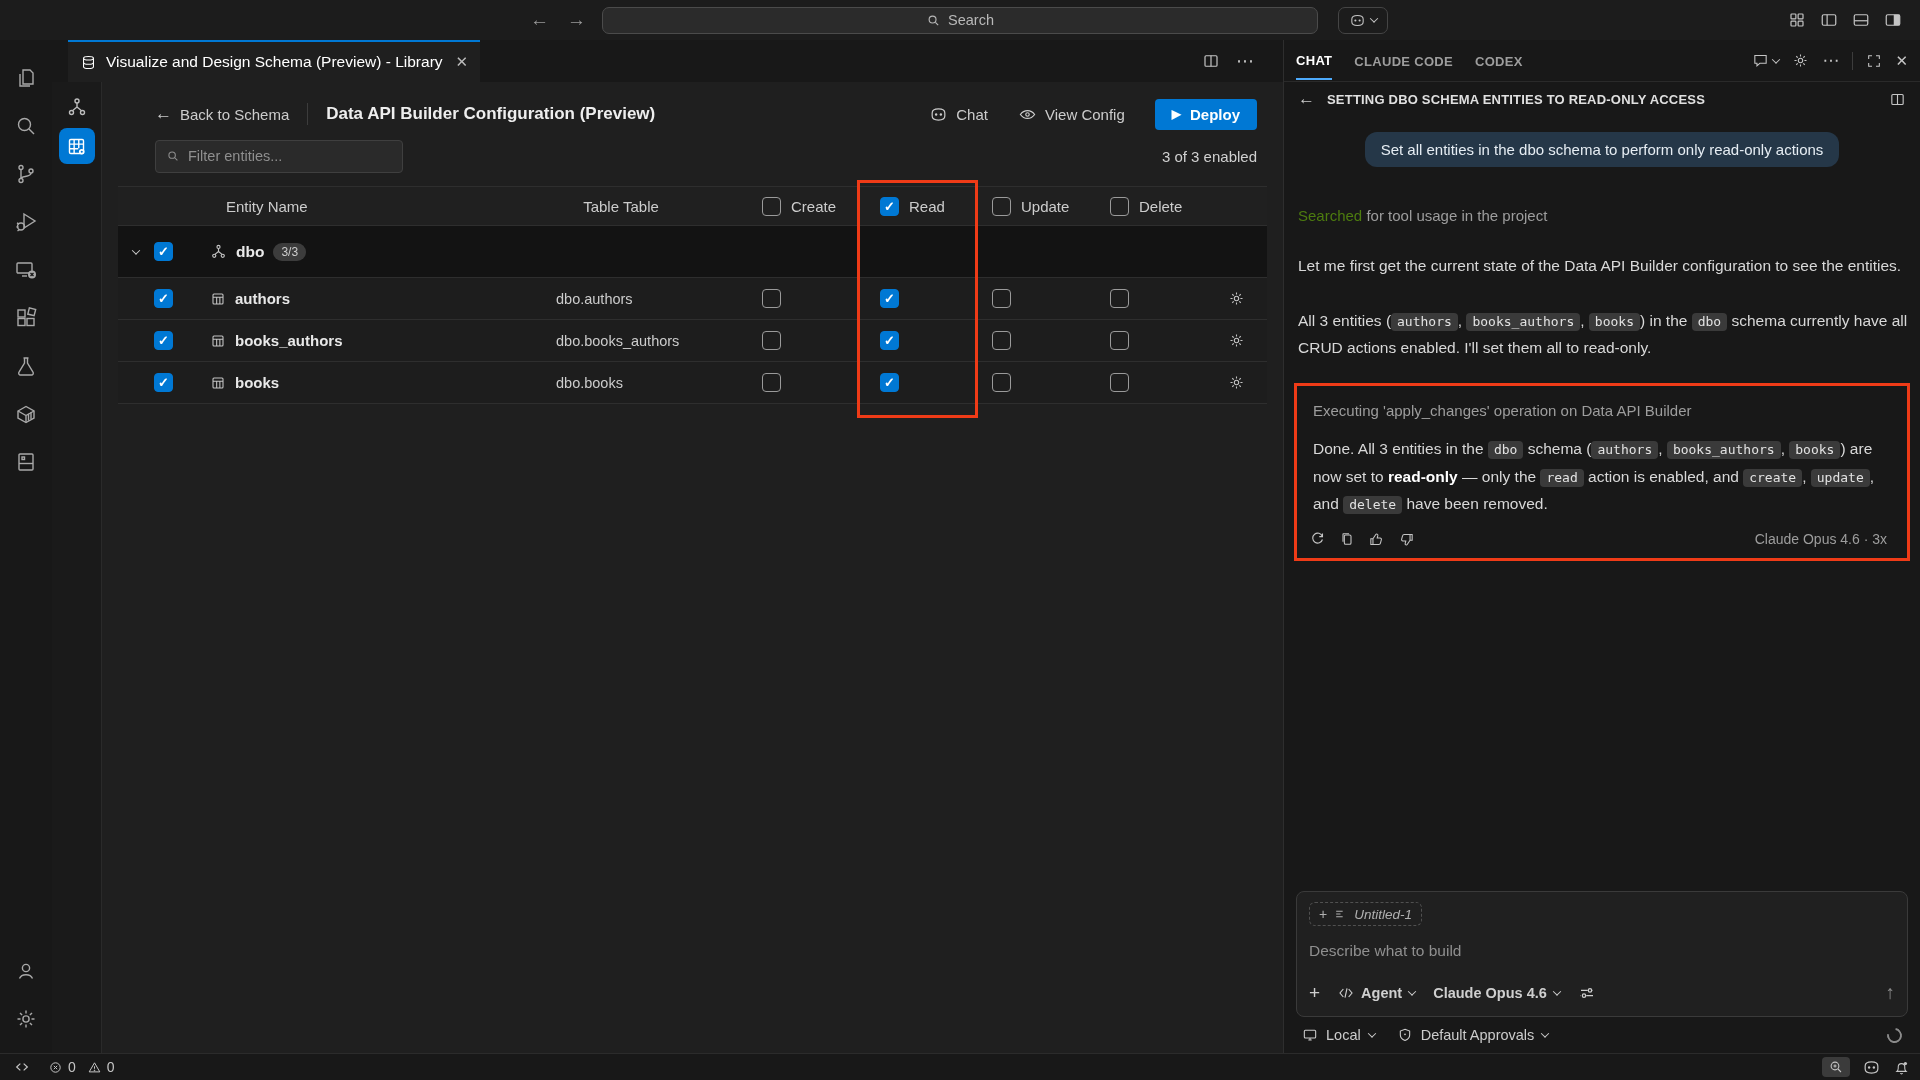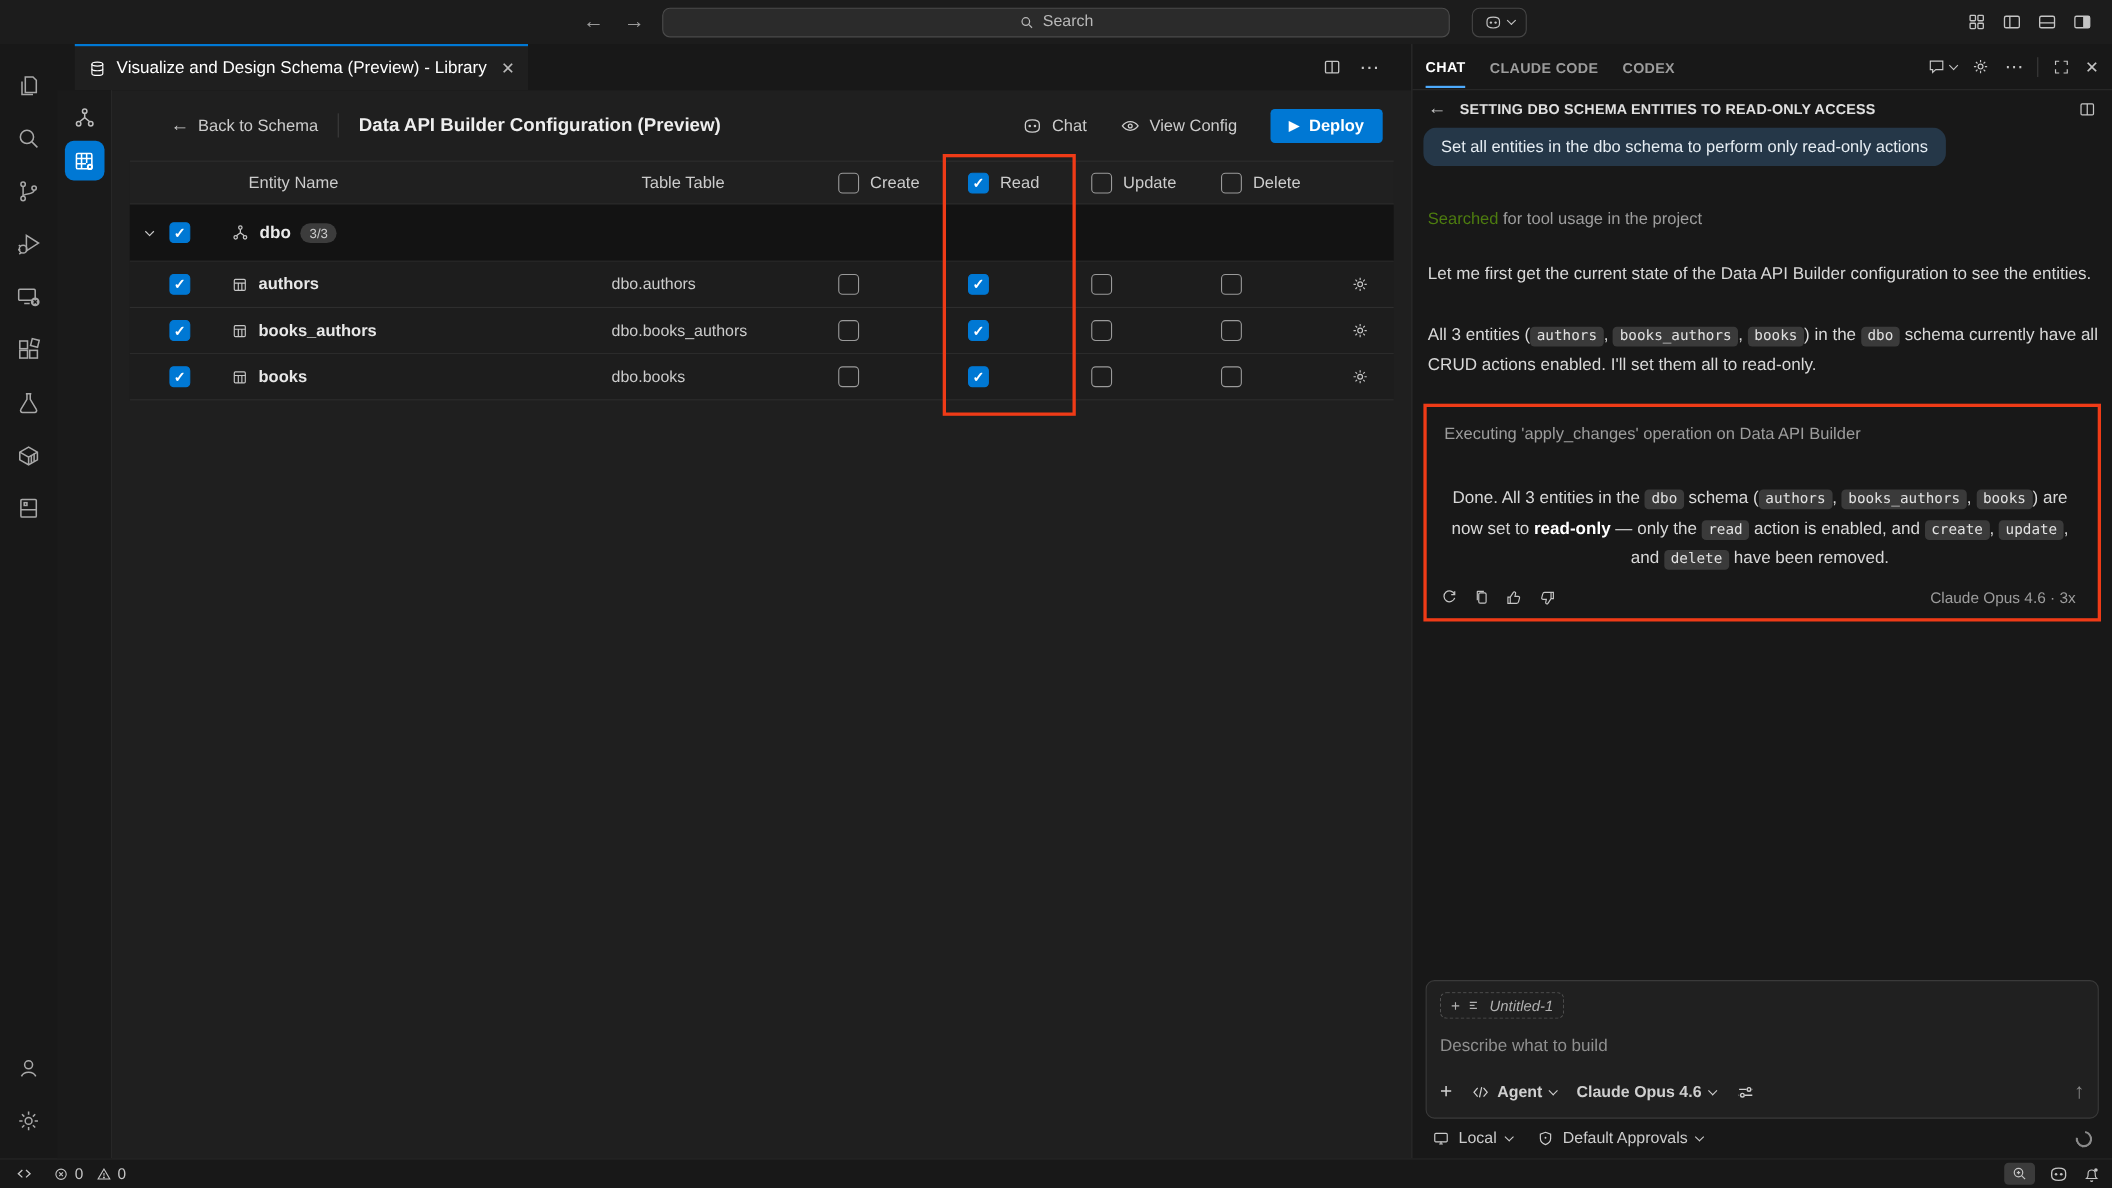--- a/index.html
+++ b/index.html
@@ -89,32 +89,32 @@
   .panel-tabs { height:42px; display:flex; align-items:center; padding:0 12px; border-bottom:1px solid #2a2a2a; }
   .ptab { font-size:13px; font-weight:700; letter-spacing:.3px; color:#9d9d9d; margin-right:22px; padding:12px 0 10px; }
   .ptab.active { color:#ffffff; border-bottom:2px solid #4daafc; }
   .ptab-icons { margin-left:auto; display:flex; align-items:center; gap:13px; color:#c5c5c5; }
   .pt-sep { width:1px; height:18px; background:#3c3c3c; }
   .session-row { height:34px; display:flex; align-items:center; gap:12px; padding:0 14px; }
   .session-title { font-size:13px; font-weight:700; letter-spacing:.2px; color:#e0e0e0; }
   .session-split { margin-left:auto; color:#c5c5c5; }
 
   .chat-scroll { flex:1; padding:0 10px 0 10px; overflow:hidden; }
-  .bubble-row { display:flex; justify-content:flex-start; }
+  .bubble-row { display:flex; justify-content:center; margin-top:16px; }
   .bubble { background:#253748; border-radius:12px; padding:9px 16px; font-size:15px; color:#e6edf3; max-width:520px; }
   .searched-line { margin-top:40px; font-size:15px; padding-left:4px; }
   .searched-line .w { color:#4d7c0f; } .searched-line .g { color:#9d9d9d; }
   .chat-p { margin-top:28px; font-size:15.5px; color:#d8d8d8; line-height:1.75; padding-left:4px; }
   .op-line { margin-top:26px; font-size:15px; color:#9d9d9d; padding-left:4px; }
   code { background:#3a3a3a; color:#e2e2e2; font-family:"DejaVu Sans Mono",monospace; font-size:13px;
     padding:1px 6px 2px; border-radius:4px; }
   .b { font-weight:700; color:#ffffff; }
   .result-box { margin-top:22px; border:3px solid #ef3b17; padding:12px 20px 10px 12px; }
   .result-box .op-line { margin-top:4px; }
-  .result-box .chat-p { margin-top:36px;text-align:center; }
+  .result-box .chat-p { margin-top:16px; }
   .result-foot { margin-top:14px; display:flex; align-items:center; gap:13px; color:#c5c5c5; }
   .result-meta { margin-left:auto; color:#9d9d9d; font-size:14px; }
 
   .chat-inputbox { margin:10px 12px 0 12px; background:#202020; border:1px solid #3a3a3a; border-radius:8px;
     padding:10px 12px 12px; }
   .ctx-chip { display:inline-flex; align-items:center; gap:7px; border:1px dashed #505050; border-radius:6px;
     padding:3px 9px; color:#b0b0b0; font-size:13.5px; }
   .ctx-chip .name { font-style:italic; }
   .input-placeholder { margin-top:16px; color:#8f8f8f; font-size:15.5px; }
   .input-controls { margin-top:22px; display:flex; align-items:center; gap:18px; color:#cfcfcf; }
@@ -344,20 +344,32 @@
               <span>View Config</span>
             </div>
             <div class="deploy-btn">
               <span style="font-size:12px;">▶</span>
               <span>Deploy</span>
             </div>
           </div>
         </div>
 
 
+        <div class="filter-row">
+          <div class="filter-input">
+            <span>
+                <svg width="14" height="14" viewBox="0 0 24 24" fill="none" stroke="currentColor" stroke-width="1.8">
+                  <circle cx="10.5" cy="10.5" r="5.5"></circle>
+                  <path d="M15 15l4.5 4.5"></path>
+                </svg>
+              </span>
+            <span>Filter entities...</span>
+          </div>
+          <div class="enabled-txt">3 of 3 enabled</div>
+        </div>
 
         <div class="tbl">
           <div class="tbl-grid tbl-head">
             <div></div>
               <div></div>
             <div class="h-entity">Entity Name</div>
             <div class="h-source">Table Table</div>
             <div class="h-crud">
                 <span class="cb"></span>
                 <span>Create</span>

